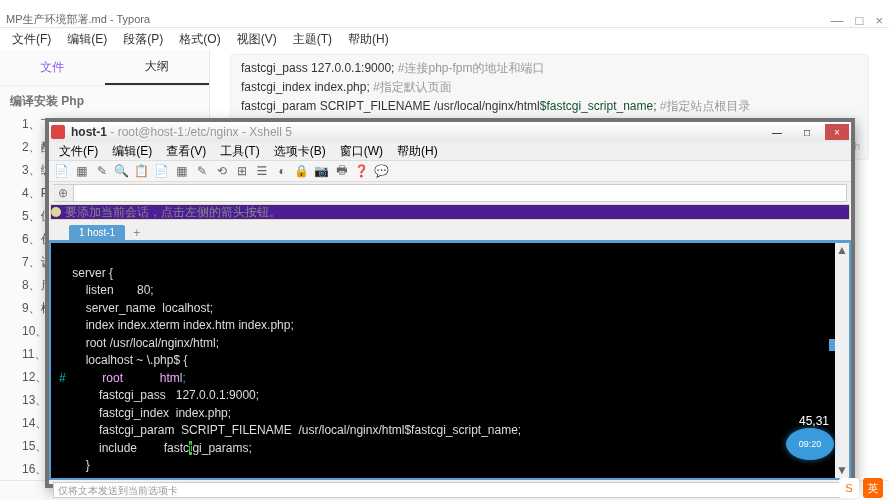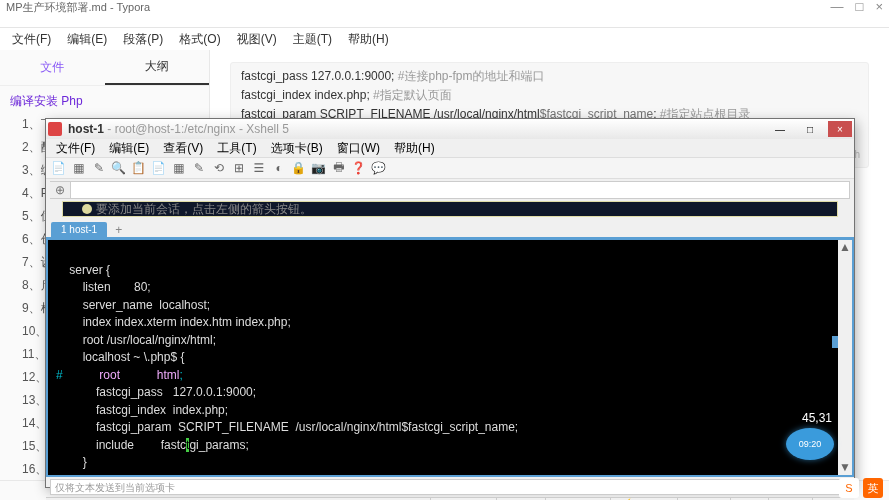--- a/index.html
+++ b/index.html
@@ -1,62 +1,62 @@
 <!DOCTYPE html>
 <html><head>
 <meta charset="utf-8">
 <style>
 *{margin:0;padding:0;box-sizing:border-box;font-family:"Microsoft YaHei","Segoe UI",sans-serif;font-size:12px}
 body{background:#fff;overflow:hidden;width:889px;height:500px;position:relative}
 
 
-.typora-title{height:28px;background:#fff;border-bottom:1px solid #e5e5e5;display:flex;align-items:flex-start;justify-content:space-between;padding:0 6px}
+.typora-title{height:28px;background:#fff;border-bottom:1px solid #e5e5e5;display:flex;align-items:flex-end;justify-content:space-between;padding:0 6px}
 .typora-title .t{color:#666;font-size:11px}
 .typora-title .ctrls{display:flex;gap:12px;color:#888}
 .typora-title .ctrls span{cursor:pointer;font-size:13px;line-height:1}
 .typora-menu{height:22px;display:flex;align-items:center;padding:0 6px;gap:4px;font-size:11px;color:#333}
 .typora-menu span{padding:2px 6px;cursor:pointer}
 
 .typora-body{display:flex;height:calc(500px - 50px)}
 .sidebar{width:210px;border-right:1px solid #e8e8e8;background:#fafafa;overflow:hidden}
 .sidebar-tabs{display:flex;height:36px;align-items:center;border-bottom:1px solid #eee}
 .sidebar-tabs .tab{flex:1;text-align:center;color:#8b5cf6;padding:8px 0;cursor:pointer}
 .sidebar-tabs .tab.active{color:#333;border-bottom:2px solid #333;font-weight:400}
 .outline{padding:4px 0;font-size:11px;color:#555}
 .outline .item{padding:3px 10px;cursor:pointer;white-space:nowrap;overflow:hidden;text-overflow:ellipsis}
-.outline .item.bold{font-weight:400;color:#6d28d9}
+.outline .item.bold{font-weight:700;color:#737373}
 .outline .sub{padding-left:22px}
 
 .content{flex:1;padding:0 20px;overflow:hidden;color:#333}
-.code-block{background:#f7f7f7;border:1px solid #eee;border-radius:3px;padding:4px 10px;font-family:Consolas,monospace;font-size:12px;line-height:1.6;position:relative;margin-top:12px}
-.code-block .c-var{color:#737373}
+.code-block{background:#f7f7f7;border:1px solid #eee;border-radius:3px;padding:4px 10px;font-family:Consolas,monospace;font-size:12px;line-height:1.6;position:relative;margin-top:4px}
+.code-block .c-var{color:#14532d}
 .code-block .c-cmt{color:#999}
 .code-lang{position:absolute;right:8px;bottom:4px;color:#bbb;font-size:10px}
 .heading{font-size:18px;font-weight:700;margin:18px 0 6px}
 
 .statusbar{position:absolute;left:0;right:0;bottom:0;height:20px;background:#fafafa;border-top:1px solid #e8e8e8;display:flex;align-items:center;padding:0 8px;color:#999;font-size:10px;justify-content:space-between}
 .statusbar .r{display:flex;gap:12px;align-items:center}
 
 
-.xshell{position:absolute;top:118px;left:45px;width:810px;height:370px;background:#f0f0f0;border:1px solid #737373;box-shadow:2px 4px 12px rgba(0,0,0,.3)}
+.xshell{position:absolute;top:118px;left:45px;width:810px;height:370px;background:#f0f0f0;border:4px solid #737373;box-shadow:2px 4px 12px rgba(0,0,0,.3)}
 .xshell-title{height:20px;background:linear-gradient(#fff,#e8e8e8);display:flex;align-items:center;padding:0 2px;gap:6px}
 .xshell-title .ico{width:14px;height:14px;background:#d44;border-radius:2px}
 .xshell-title .txt{font-size:11px;color:#333;flex:1}
 .xshell-title .txt .dim{color:#999}
 .xshell-title .wbtn{width:24px;height:16px;display:flex;align-items:center;justify-content:center;font-size:10px;cursor:pointer}
 .xshell-title .wbtn.close{background:#c94f4f;color:#fff}
 .xshell-menu{height:18px;background:#f0f0f0;display:flex;align-items:center;padding:0 4px;gap:2px;font-size:11px}
 .xshell-menu span{padding:0 6px;cursor:pointer}
 .xshell-tb{height:22px;background:#f5f5f5;border-top:1px solid #ddd;border-bottom:1px solid #ddd;display:flex;align-items:center;gap:6px;padding:0 6px}
 .xshell-tb .tico{width:14px;height:14px;color:#666;display:inline-flex;align-items:center;justify-content:center;cursor:pointer;font-size:12px}
 .xshell-addr{height:18px;background:#fff;border:1px solid #ccc;margin:2px 4px;display:flex;align-items:center;padding:0 4px;font-size:10px;color:#666}
 .xshell-addr .lbl{background:#eee;color:#777;margin:-1px 6px -1px -5px;padding:1px 5px;border-right:1px solid #ccc}
-.xshell-hint{height:16px;background:#0f172a;border:1px solid #e0dca8;margin:0 16px 2px;padding:1px 19px;font-size:10px;color:#888;display:flex;align-items:center;gap:4px}
+.xshell-hint{height:16px;background:#4c1d95;border:1px solid #e0dca8;margin:0 1px 2px;padding:1px 0;font-size:10px;color:#888;display:flex;align-items:center;gap:4px}
 .xshell-hint .i{width:10px;height:10px;border-radius:50%;background:#dcd89e;display:inline-block}
-.xshell-tabs{height:18px;display:flex;align-items:flex-end;padding:0 5px;gap:2px}
+.xshell-tabs{height:18px;display:flex;align-items:flex-end;padding:0 20px;gap:2px}
 .xshell-tabs .tab{background:#5a9fd4;color:#fff;padding:2px 10px;font-size:10px;border-radius:2px 2px 0 0;cursor:pointer}
 .xshell-tabs .plus{color:#888;padding:0 6px;cursor:pointer}
 
 .term{background:#000;color:#ddd;font-family:Consolas,"Courier New",monospace;font-size:14px;line-height:1.25;padding:4px 8px;height:240px;white-space:pre;position:relative;border:2px solid #5a9fd4;border-top-width:3px}
 .term .cmt{color:#0bc}
 .term .kw{color:#f0abfc}
 .term .cursor{background:#4c4;color:#000}
 .term .scrollmark{position:absolute;right:8px;top:96px;width:12px;height:12px;background:#5a9fd4}
 .term .scrollmark2{position:absolute;right:4px;top:108px;width:8px;height:14px;background:#fff}
 .term-status{position:absolute;bottom:4px;right:20px;color:#fff}

